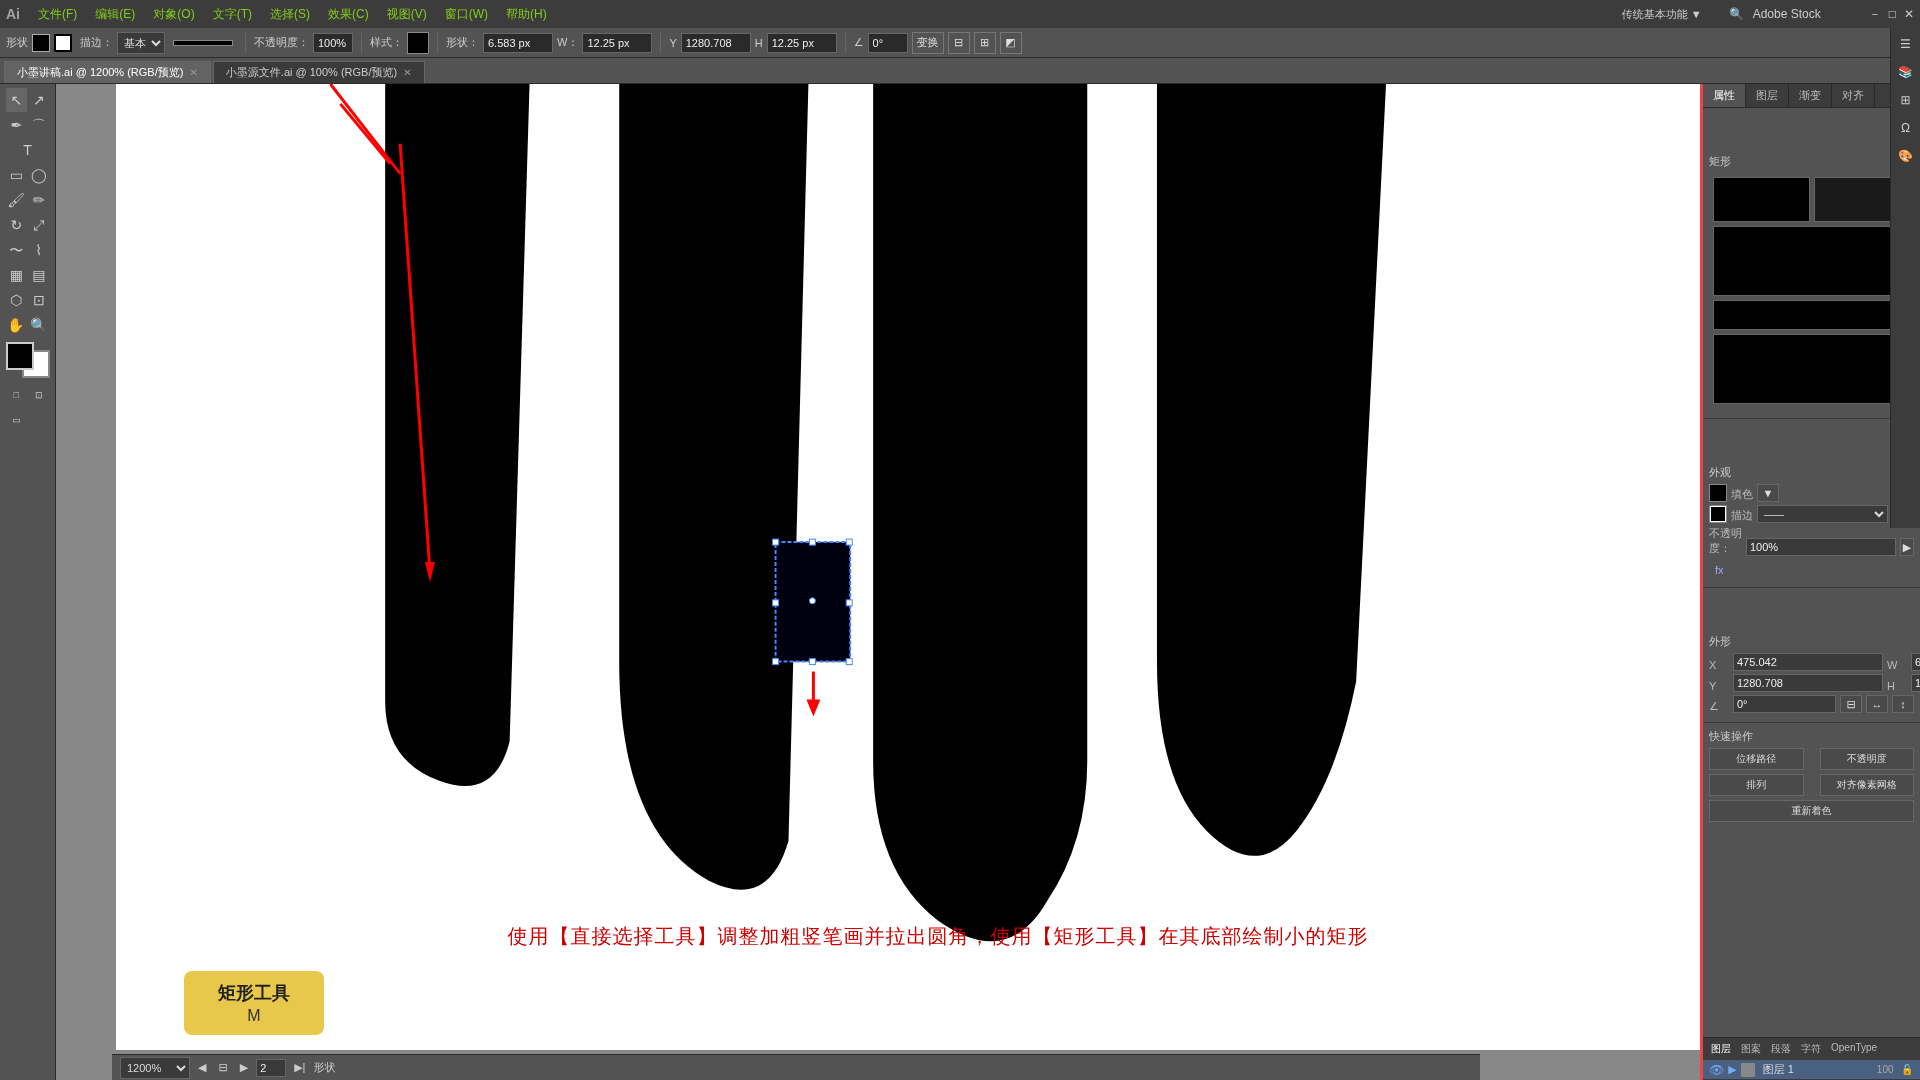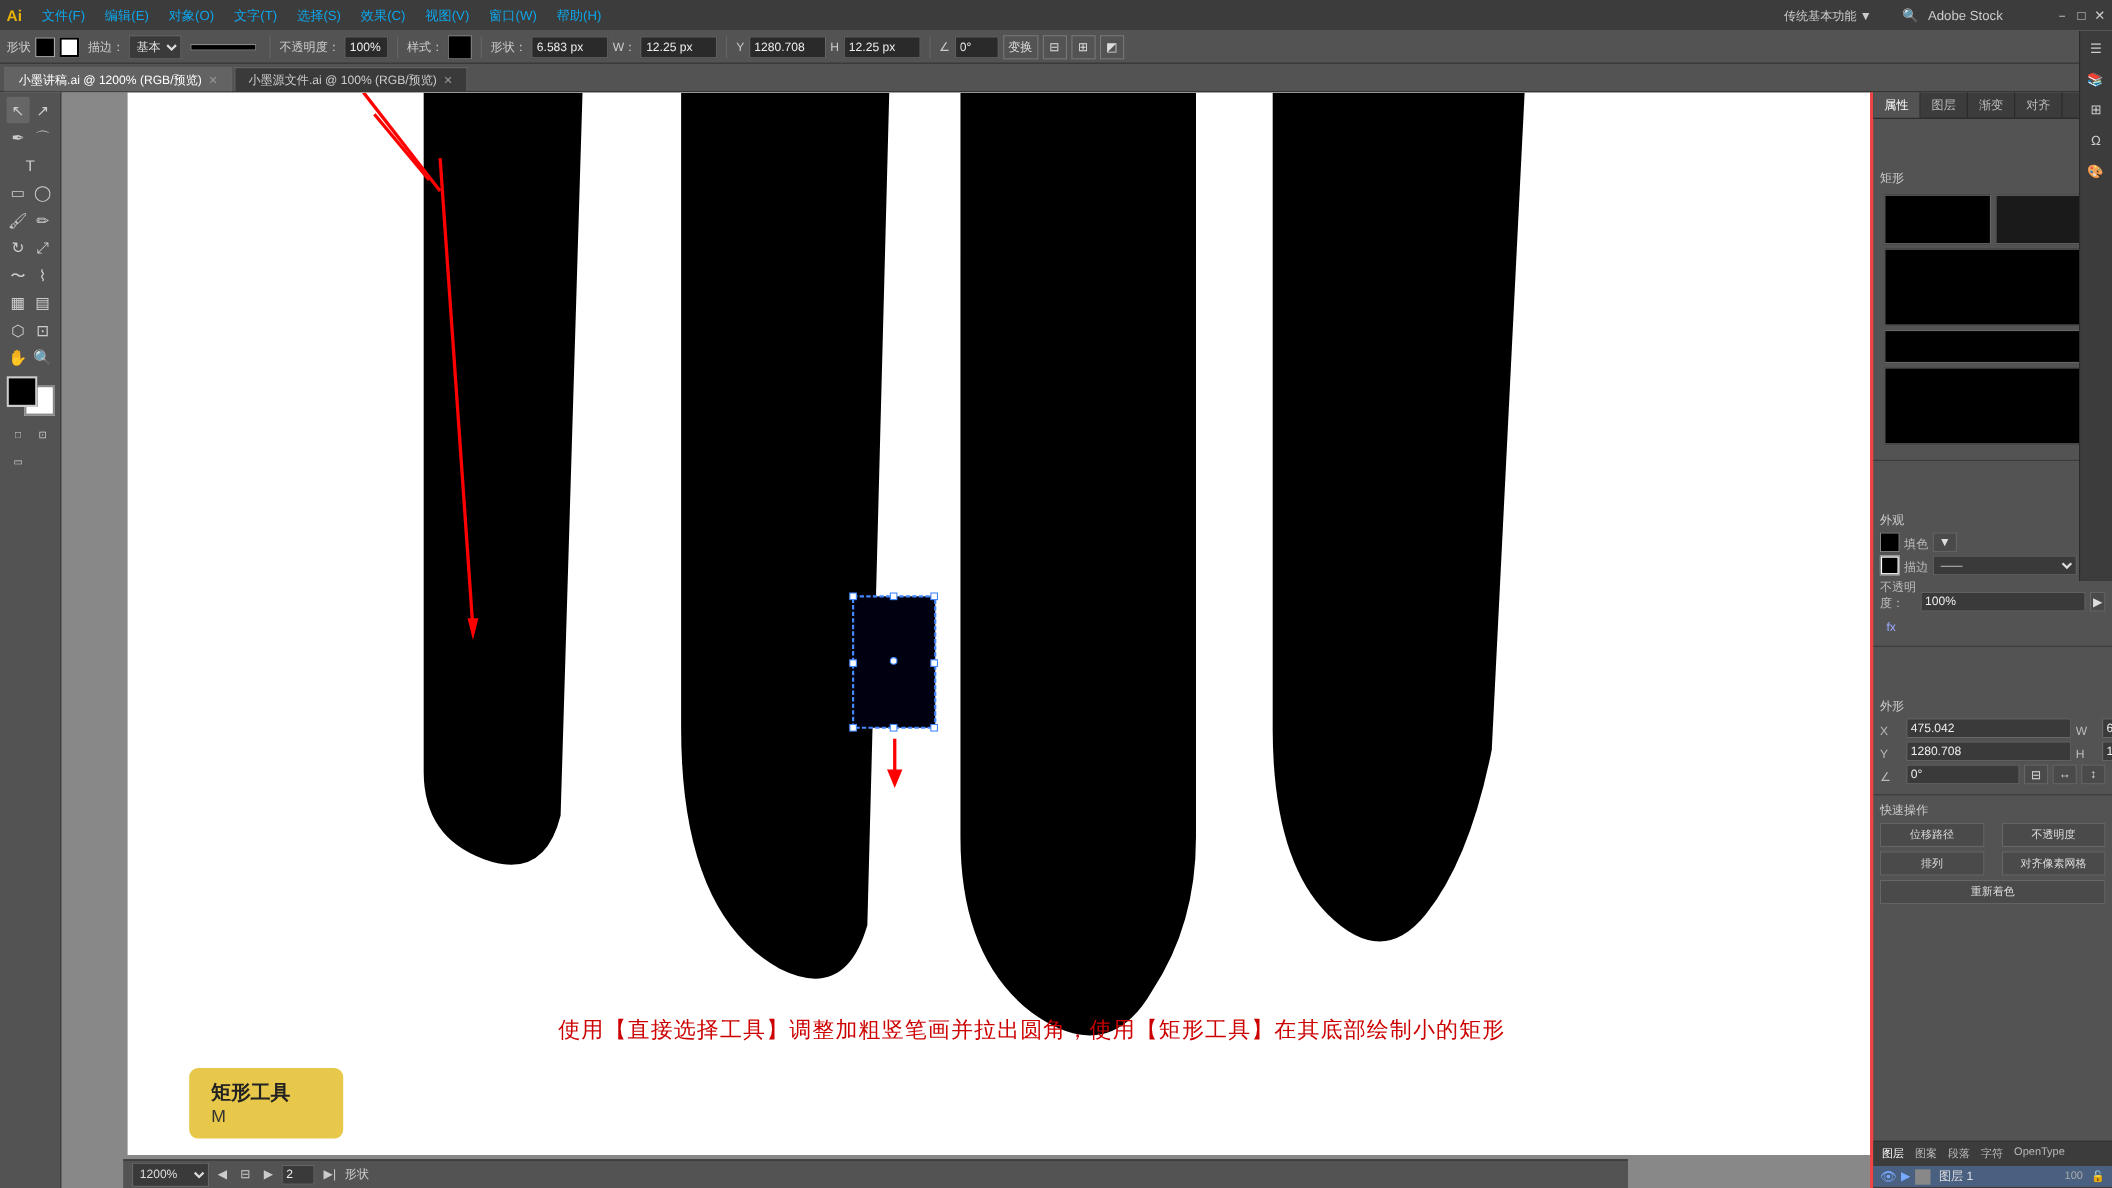--- a/index.html
+++ b/index.html
@@ -3,22 +3,22 @@
   <meta charset="utf-8">
   <style>
     * { margin: 0; padding: 0; box-sizing: border-box; }
     body { width: 1920px; height: 1080px; overflow: hidden; background: #c8c8c8; font-family: 'SimHei', 'Microsoft YaHei', sans-serif; font-size: 12px; color: #222; }
 
     
     #menu-bar {
       width: 100%; height: 28px; background: #3c3c3c; display: flex; align-items: center;
       padding: 0 6px; gap: 2px; color: #ddd; font-size: 12px;
     }
-    #menu-bar .app-logo { color: #eab308; font-weight: bold; font-size: 14px; margin-right: 8px; }
-    #menu-bar .menu-item { padding: 2px 8px; cursor: pointer; color: #0ea5e9; }
+    #menu-bar .app-logo { color: #a3a3a3; font-weight: bold; font-size: 14px; margin-right: 8px; }
+    #menu-bar .menu-item { padding: 2px 8px; cursor: pointer; color: #84cc16; }
     #menu-bar .right-icons { margin-left: auto; display: flex; align-items: center; gap: 8px; color: #ccc; }
 
     
     #toolbar {
       width: 100%; height: 30px; background: #535353; display: flex; align-items: center;
       padding: 0 6px; gap: 4px; border-bottom: 1px solid #2a2a2a;
     }
     .tb-label { color: #ccc; font-size: 11px; }
     .tb-input {
       height: 20px; background: #2a2a2a; border: 1px solid #666; color: #eee;
@@ -112,23 +112,23 @@
 
     
     .annotation-text {
       position: absolute; bottom: 100px; left: 60px; right: 0;
       color: #cc0000; font-size: 20px; font-weight: normal;
       text-align: center; letter-spacing: 1px;
     }
 
     
     .tooltip-box {
-      position: absolute; bottom: 15px; left: 56px;
+      position: absolute; bottom: 15px; left: 68px;
       background: #e8c84a; border-radius: 8px; padding: 10px 20px;
-      text-align: left; min-width: 140px;
+      text-align: center; min-width: 140px;
     }
     .tooltip-box .tool-name { font-size: 18px; font-weight: bold; color: #222; }
     .tooltip-box .tool-shortcut { font-size: 16px; color: #333; margin-top: 2px; }
 
     
     #status-bar {
       position: absolute; bottom: 0; left: 56px; right: 220px;
       height: 26px; background: #535353; border-top: 1px solid #2a2a2a;
       display: flex; align-items: center; padding: 0 8px; gap: 8px; color: #ccc; font-size: 11px;
     }

